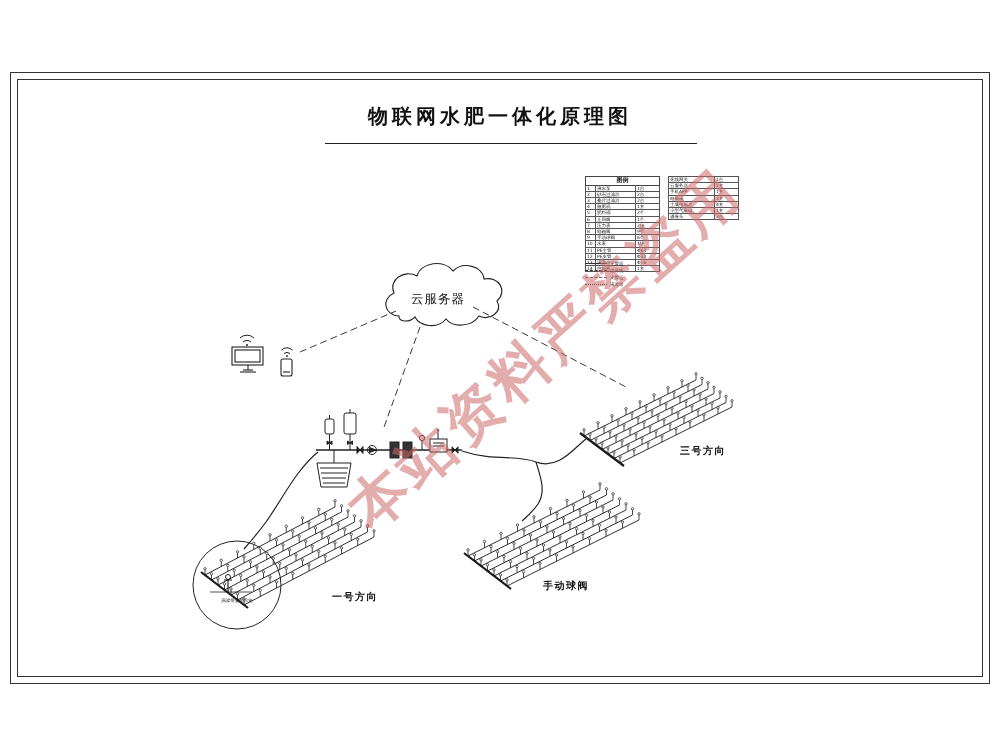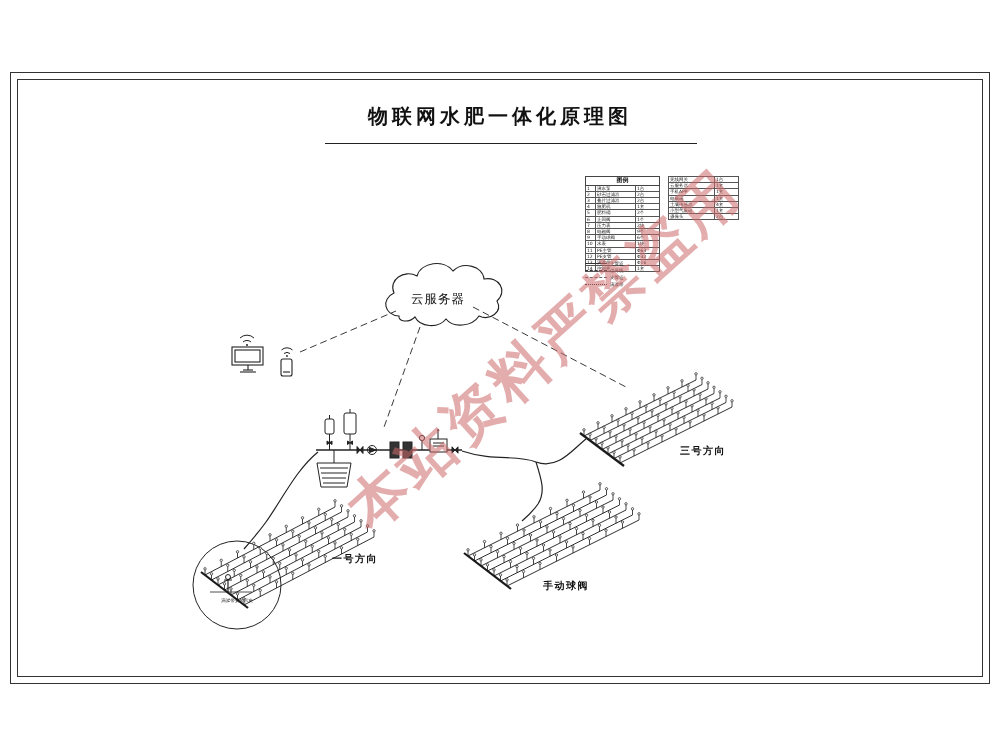--- a/index.html
+++ b/index.html
@@ -22,21 +22,21 @@
   .ll-row{display:flex;align-items:center;height:7px;}
   .ls{display:inline-block;width:22px;height:0;margin-right:3px;}
   .ls-solid{border-top:1px solid #333;}
   .ls-dashed{border-top:1px dashed #333;}
   .ls-dotted{border-top:1px dotted #333;}
   .ls-dashdot{border-top:1px dashed #666;}
   .ll-text{font-size:4.5px;font-family:"DejaVu Sans",sans-serif;color:#222;white-space:nowrap;}
   .cloud-label{position:absolute;left:438px;top:299px;transform:translate(-50%,-50%);
         font-size:12.5px;letter-spacing:1px;z-index:3;font-weight:400;}
   .field-label{position:absolute;font-size:10px;font-weight:700;letter-spacing:1.5px;z-index:3;}
-  #field-label-1{left:332px;top:552px;}
+  #field-label-1{left:332px;top:590px;}
   #field-label-2{left:543px;top:579px;}
   #field-label-3{left:680px;top:444px;}
   .detail-caption{position:absolute;left:237px;top:598px;transform:translateX(-50%);
         font-size:4.5px;z-index:3;font-family:"DejaVu Sans",sans-serif;white-space:nowrap;}
   .watermark{position:absolute;left:545px;top:350px;
         transform:translate(-50%,-50%) rotate(-42deg);
         font-size:58px;font-weight:700;letter-spacing:5px;
         color:rgba(206,106,106,0.55);white-space:nowrap;z-index:10;
         font-family:"DejaVu Serif",serif;pointer-events:none;}
 </style>

